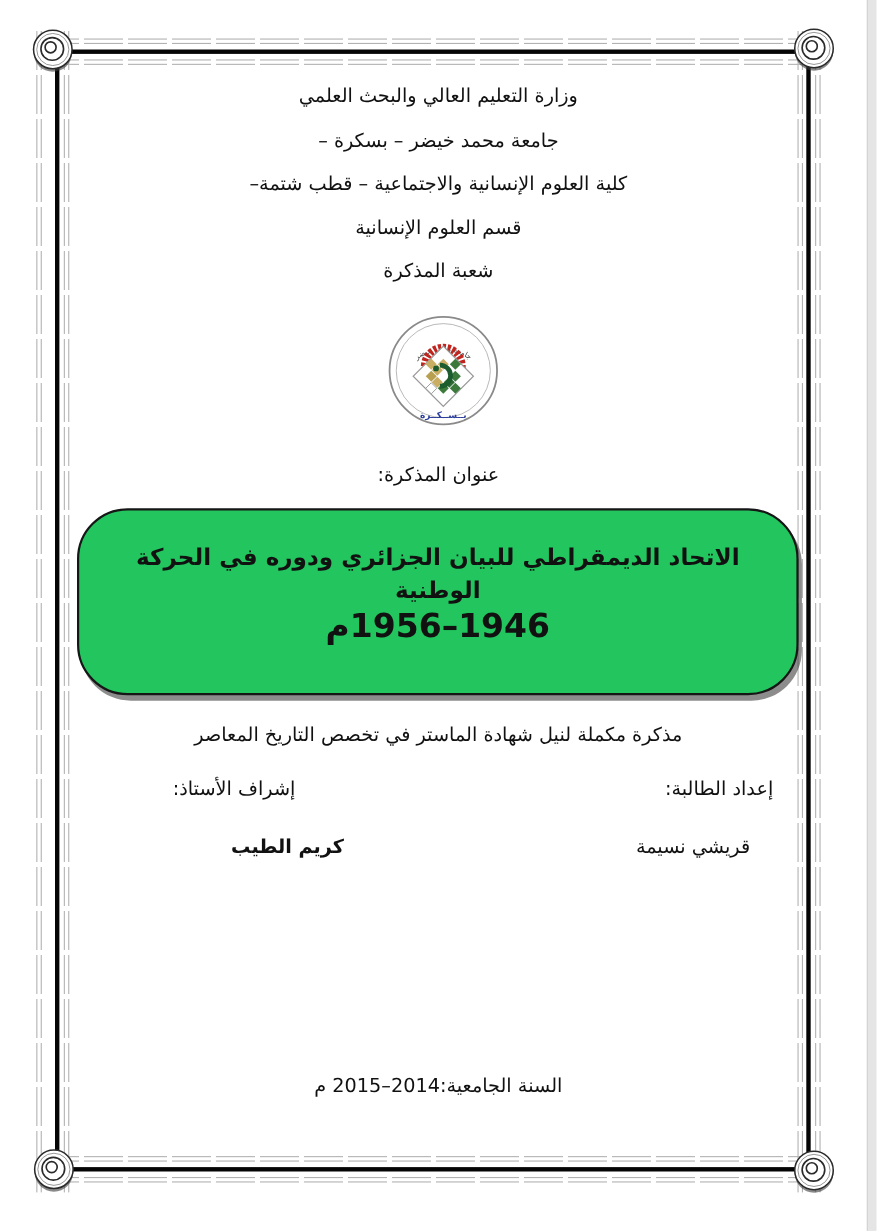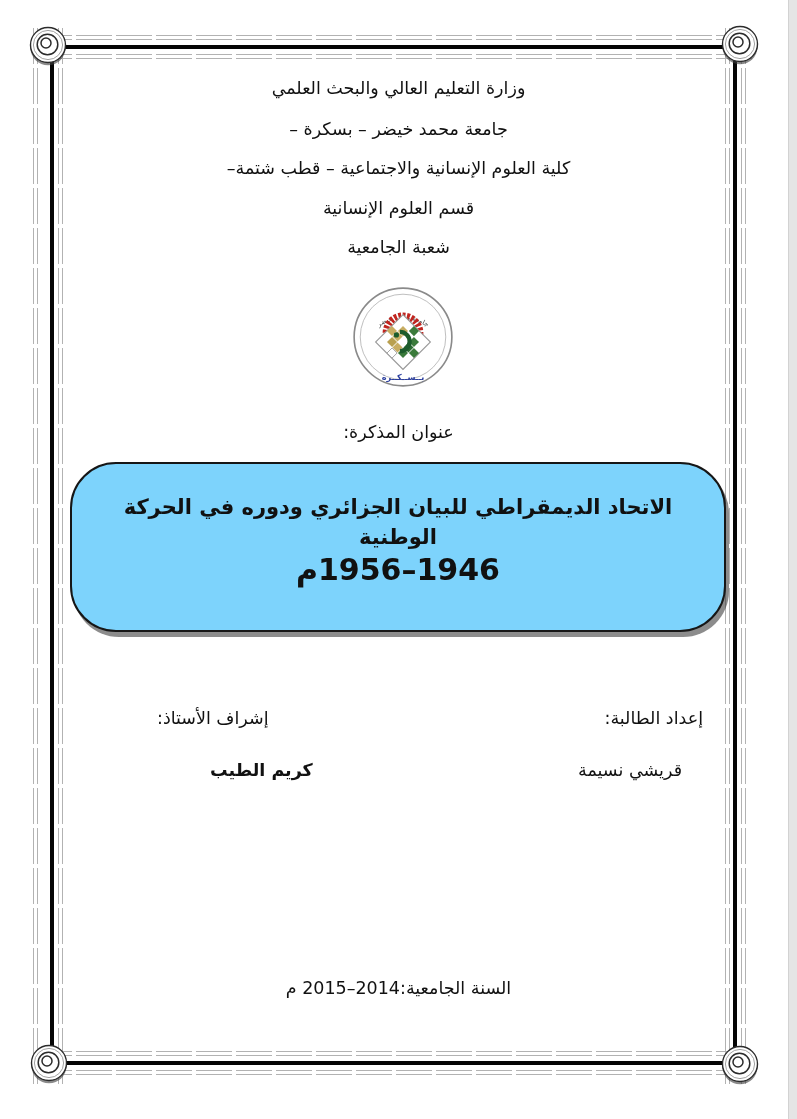--- a/index.html
+++ b/index.html
@@ -17,21 +17,21 @@
   .thin-v{width:1px;background:repeating-linear-gradient(180deg,#b2b2b2 0 36px,rgba(0,0,0,0) 36px 40px);}
   .medallion{position:absolute;width:48px;height:48px;}
 
   
   .centerline{position:absolute;left:0;width:797px;text-align:center;direction:rtl;font-size:17.5px;line-height:24px;}
   .hdr{letter-spacing:0;}
   .abs-rtl{position:absolute;direction:rtl;font-size:17.5px;white-space:nowrap;}
 
   .title-box{
     position:absolute;left:70px;top:462px;width:652px;height:166px;
-    background:#7dd3fc;border:2px solid #161616;border-radius:46px;
+    background:#22c55e;border:2px solid #161616;border-radius:46px;
     box-shadow:3px 5px 0 rgba(45,45,45,.55);
     direction:rtl;text-align:center;
   }
   .title-main{margin-top:28px;font-size:21px;font-weight:bold;line-height:30px;padding:0 30px;}
   .title-date{margin-top:0;font-size:30px;font-weight:bold;}
 
   .logo-wrap{position:absolute;left:347px;top:283px;width:112px;height:112px;}
 </style>
 </head>
 <body>
@@ -88,21 +88,21 @@
     <circle cx="0" cy="0" r="17.5" fill="#fff" stroke="#2b2b2b" stroke-width="1.4"></circle>
     <circle cx="0" cy="0" r="14.6" fill="none" stroke="#8a8a8a" stroke-width="0.8"></circle>
     <circle cx="-0.5" cy="-0.5" r="10.3" fill="#fff" stroke="#2b2b2b" stroke-width="1.5"></circle>
     <circle cx="-2" cy="-2" r="5" fill="#fff" stroke="#2b2b2b" stroke-width="1.5"></circle>
   </svg>
 
   <div class="centerline hdr" style="top:76px;">وزارة التعليم العالي والبحث العلمي</div>
   <div class="centerline hdr" style="top:117px;">جامعة محمد خيضر – بسكرة –</div>
   <div class="centerline hdr" style="top:156px;">كلية العلوم الإنسانية والاجتماعية – قطب شتمة–</div>
   <div class="centerline hdr" style="top:196px;">قسم العلوم الإنسانية</div>
-  <div class="centerline hdr" style="top:235px;">شعبة الجامعية</div>
+  <div class="centerline hdr" style="top:235px;">شعبة المذكرة</div>
 
   <div class="logo-wrap">
     <svg viewBox="0 0 110 110" width="112" height="112">
       <circle cx="55" cy="53" r="48" fill="#fff" stroke="#8a8a8a" stroke-width="1.6"></circle>
       <circle cx="55" cy="53" r="42" fill="none" stroke="#a5a5a5" stroke-width="0.7"></circle>
       <defs>
         <path id="arcTop" d="M 16 64 A 41 41 0 0 1 94 64" fill="none"></path>
       </defs>
       <text font-size="6.5" fill="#3a3a3a">
         <textPath href="#arcTop" startOffset="50%" text-anchor="middle">جامعة محمد خيضر</textPath>
@@ -131,20 +131,21 @@
     </svg>
   </div>
 
   <div class="centerline" style="top:420px;">عنوان المذكرة:</div>
 
   <div class="title-box">
     <div class="title-main">الاتحاد الديمقراطي للبيان الجزائري ودوره في الحركة الوطنية</div>
     <div class="title-date">1946–1956م</div>
   </div>
 
+  <div class="centerline" style="top:657px;">مذكرة مكملة لنيل شهادة الماستر في تخصص التاريخ المعاصر</div>
 
   <div class="abs-rtl" style="top:708px;right:94px;">إعداد الطالبة:</div>
   <div class="abs-rtl" style="top:708px;left:157px;">إشراف الأستاذ:</div>
   <div class="abs-rtl" style="top:760px;right:115px;">قريشي نسيمة</div>
   <div class="abs-rtl" style="top:760px;left:210px;font-weight:bold;">كريم الطيب</div>
 
   <div class="centerline" style="top:976px;">السنة الجامعية:2014–2015 م</div>
 
   <div class="edge-strip"></div>
 </div>

